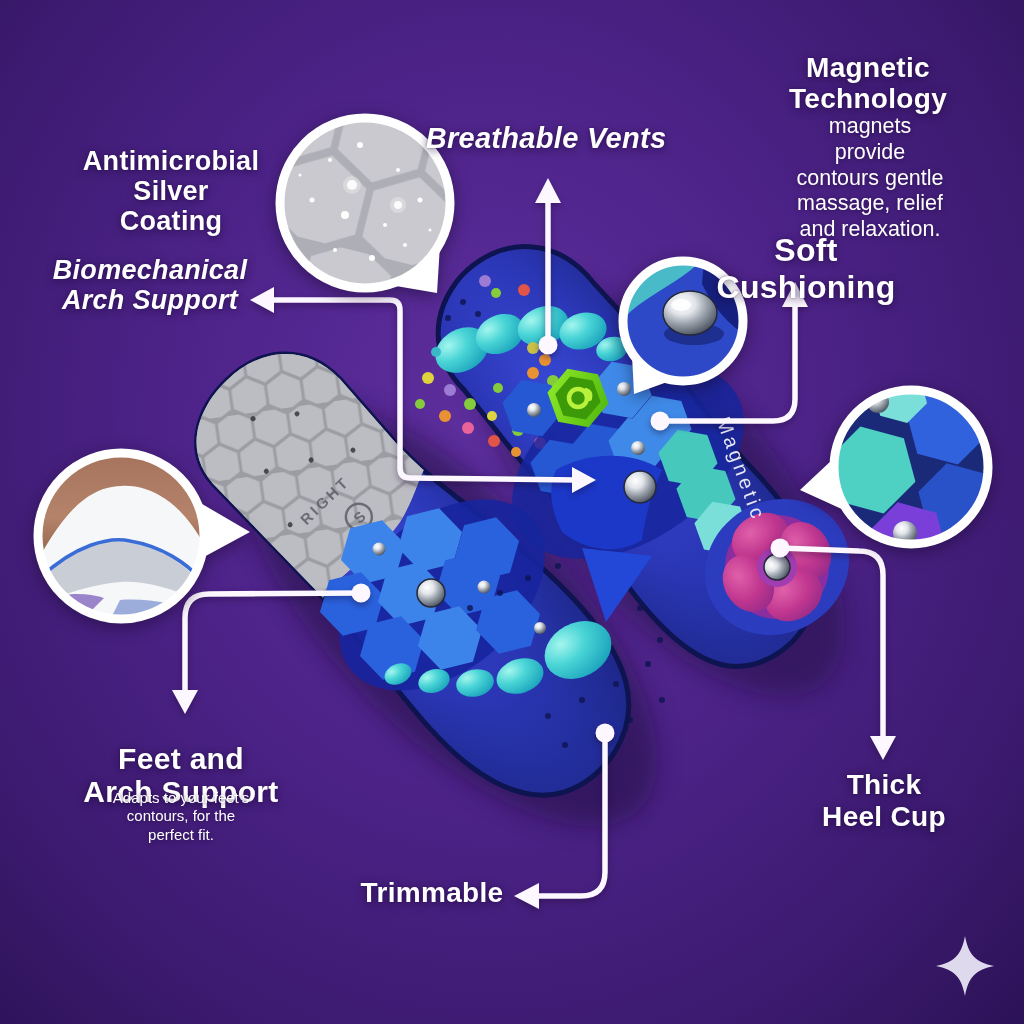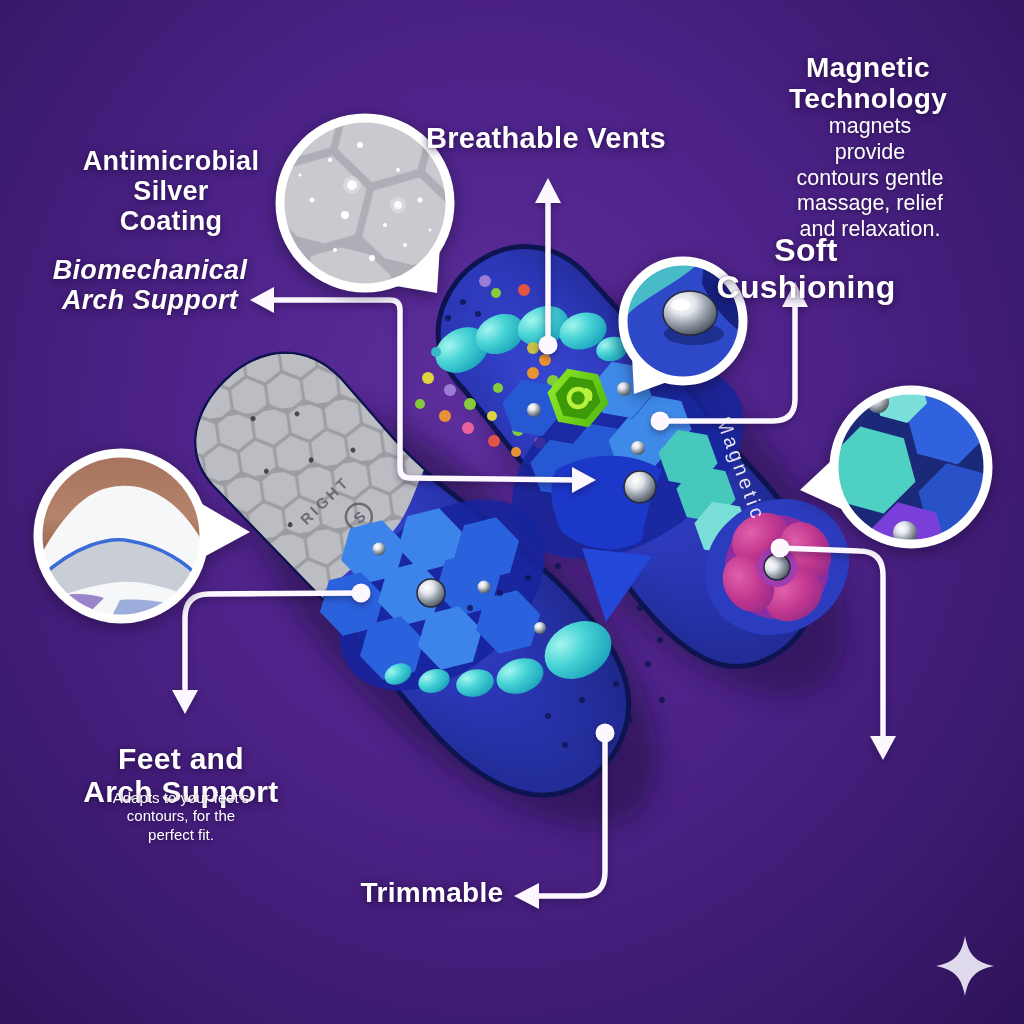--- a/index.html
+++ b/index.html
@@ -7,21 +7,21 @@
     position:relative;width:1024px;height:1024px;overflow:hidden;
     background:radial-gradient(ellipse at 48% 42%, var(--bg1,#5e2f9e) 0%, #4c2287 45%, #3b1a6e 78%, var(--bg2,#2c1257) 100%);
     font-family:"Liberation Sans",sans-serif;
   }
   svg.scene{position:absolute;left:0;top:0;}
   .label{position:absolute;color:#fff;text-align:center;white-space:pre-line;z-index:5;}
   .h{font-weight:bold;text-shadow:0 2px 8px rgba(28,8,55,.65), 0 0 2px rgba(40,15,70,.5);letter-spacing:.3px;}
   .b{font-weight:400;text-shadow:0 1px 5px rgba(28,8,55,.6);}
   #lbl-anti{left:171px;top:146px;transform:translateX(-50%);font-size:27px;line-height:1.12;}
   #lbl-bio{left:150px;top:256px;transform:translateX(-50%);font-size:27px;line-height:1.1;font-style:italic;}
-  #lbl-breath{left:546px;top:122px;transform:translateX(-50%);font-size:29px;}
+  #lbl-breath{left:546px;top:122px;transform:translateX(-50%);font-size:29px;font-style:italic;}
   #lbl-mag{left:868px;top:52px;transform:translateX(-50%);font-size:28px;line-height:1.12;}
   #lbl-mag-body{left:870px;top:114px;transform:translateX(-50%);font-size:21.5px;line-height:1.2;}
   #lbl-soft{left:806px;top:232px;transform:translateX(-50%);font-size:32px;}
   #lbl-feet{left:181px;top:742px;transform:translateX(-50%);font-size:30px;line-height:1.1;}
   #lbl-feet-body{left:181px;top:789px;transform:translateX(-50%);font-size:15px;line-height:1.22;}
   #lbl-trim{left:424px;top:877px;transform:translateX(-50%);font-size:28px;margin-left:8px;}
   #lbl-thick{left:884px;top:769px;transform:translateX(-50%);font-size:28px;}
   .lines{filter:drop-shadow(0 3px 3px rgba(25,8,45,.4));}
   .insets{filter:drop-shadow(0 4px 8px rgba(20,5,40,.5));}
   .cline{stroke:var(--line,#fdf8ff);stroke-width:5.5;fill:none;stroke-linecap:round;}
@@ -373,14 +373,15 @@
 contours gentle
 massage, relief
 and relaxation.</div>
 <div class="label h" id="lbl-soft">Soft Cushioning</div>
 <div class="label h" id="lbl-feet">Feet and
 Arch Support</div>
 <div class="label b" id="lbl-feet-body">Adapts to your feet's
 contours, for the
 perfect fit.</div>
 <div class="label h" id="lbl-trim">Trimmable</div>
+<div class="label h" id="lbl-thick">Thick Heel Cup</div>
 
 </div>
 
 </body></html>

